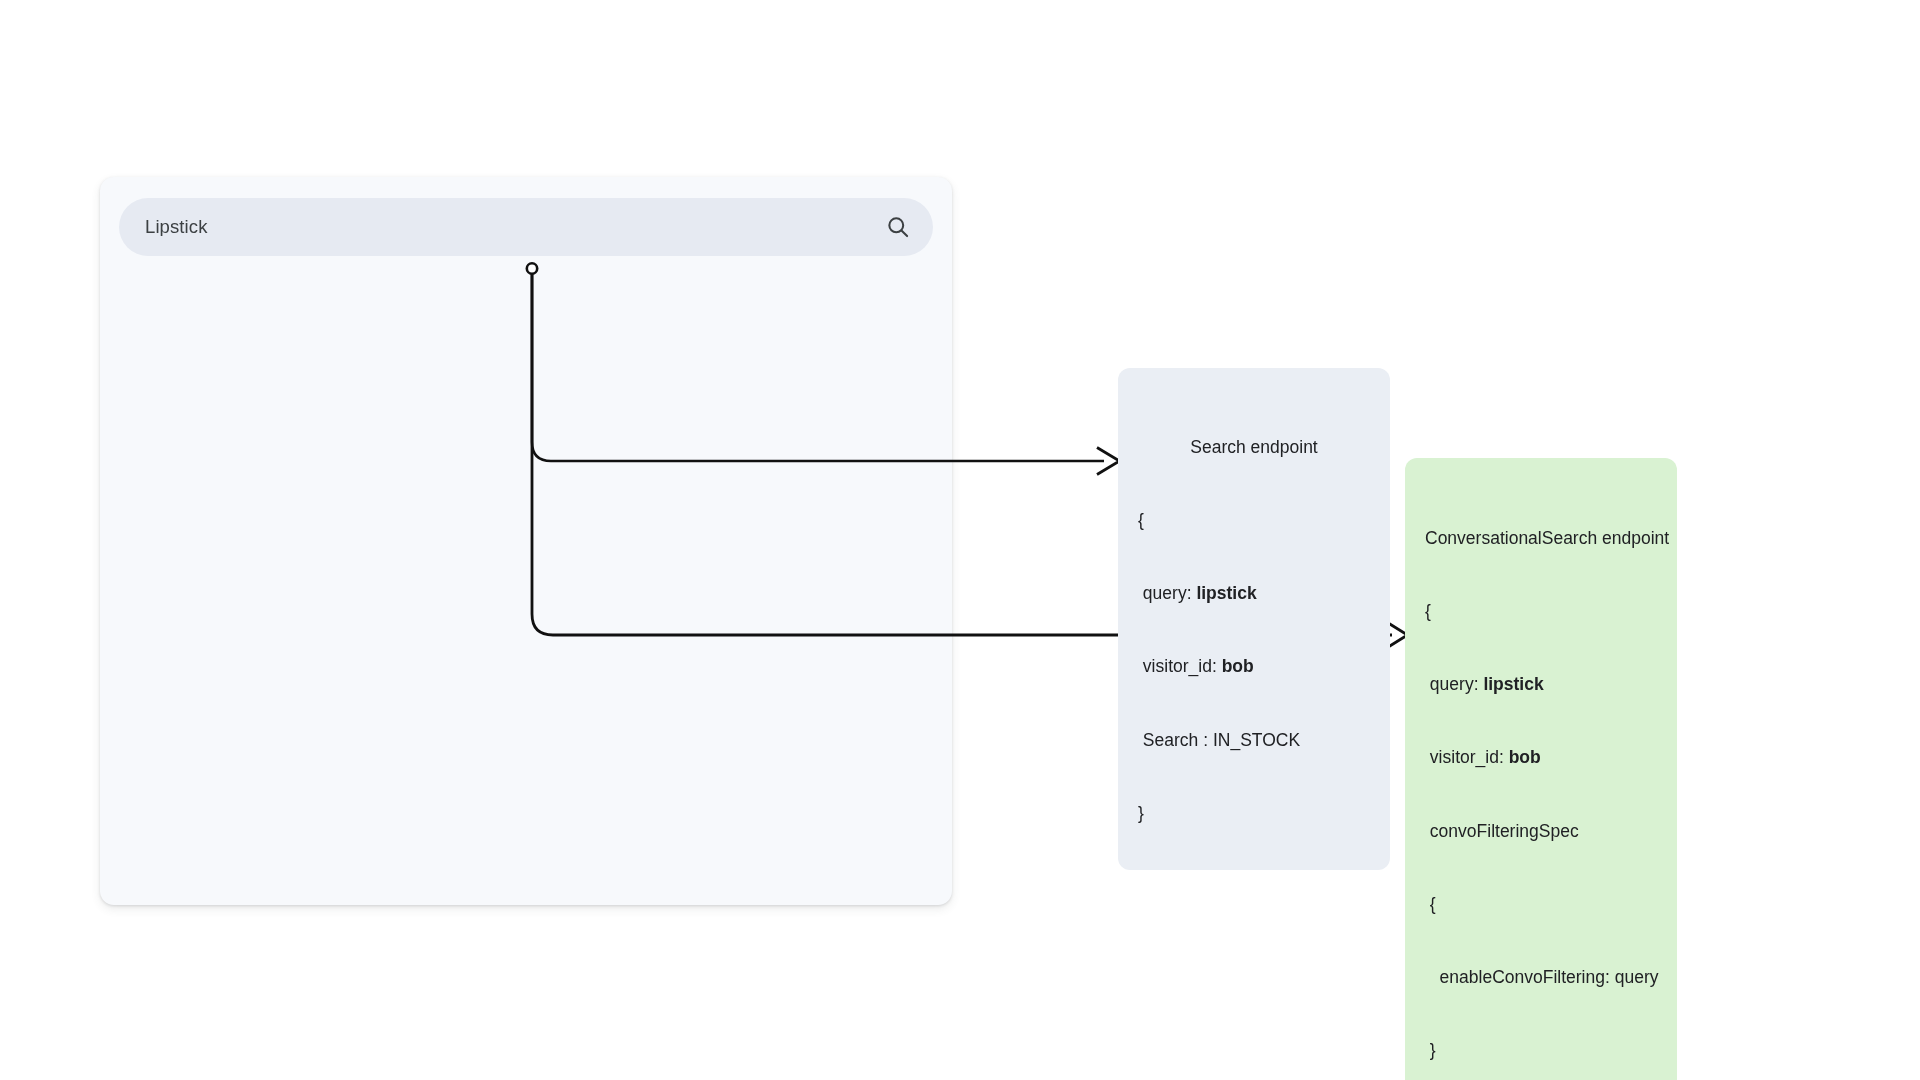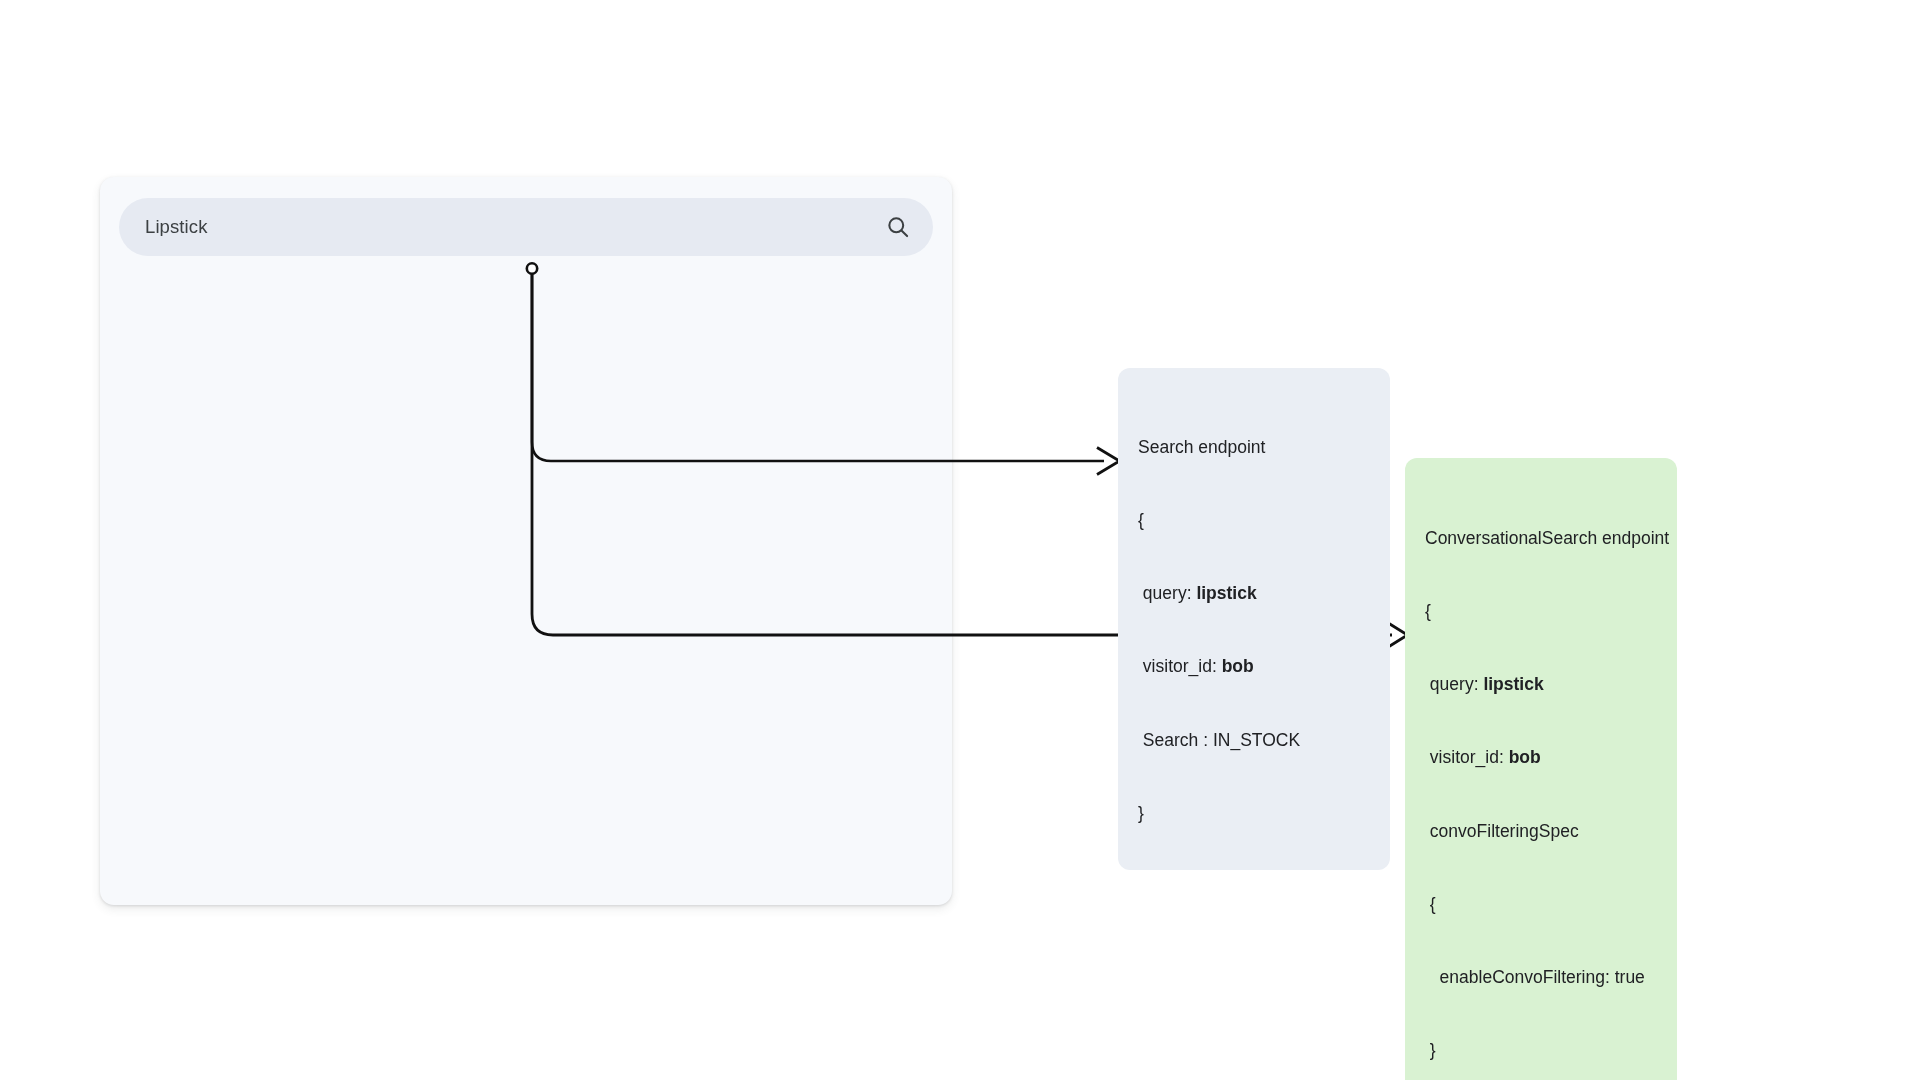--- a/index.html
+++ b/index.html
@@ -95,20 +95,21 @@
   #conversational-search-endpoint-card {
     left: 1405px;
     top: 458px;
     width: 272px;
     background: #d9f2d2;
     padding: 19px 20px 21px 20px;
   }
 
   .payload-title {
     display: block;
+    text-align: center;
   }
 
   .payload-line {
     display: block;
   }
 
   .payload-line b {
     font-weight: 700;
   }
 </style>
@@ -148,20 +149,20 @@
   <span class="payload-line"><span>}</span><b></b></span>
 </div>
 
 <div class="payload-card" id="conversational-search-endpoint-card">
   <span class="payload-title">ConversationalSearch endpoint</span>
   <span class="payload-line"><span>{</span><b></b></span>
   <span class="payload-line"><span> query: </span><b>lipstick</b></span>
   <span class="payload-line"><span> visitor_id: </span><b>bob</b></span>
   <span class="payload-line"><span> convoFilteringSpec</span><b></b></span>
   <span class="payload-line"><span> {</span><b></b></span>
-  <span class="payload-line"><span>   enableConvoFiltering: true</span><b></b></span>
+  <span class="payload-line"><span>   enableConvoFiltering: query</span><b></b></span>
   <span class="payload-line"><span> }</span><b></b></span>
   
   
   
   
   
 </div>
 
 </body></html>

